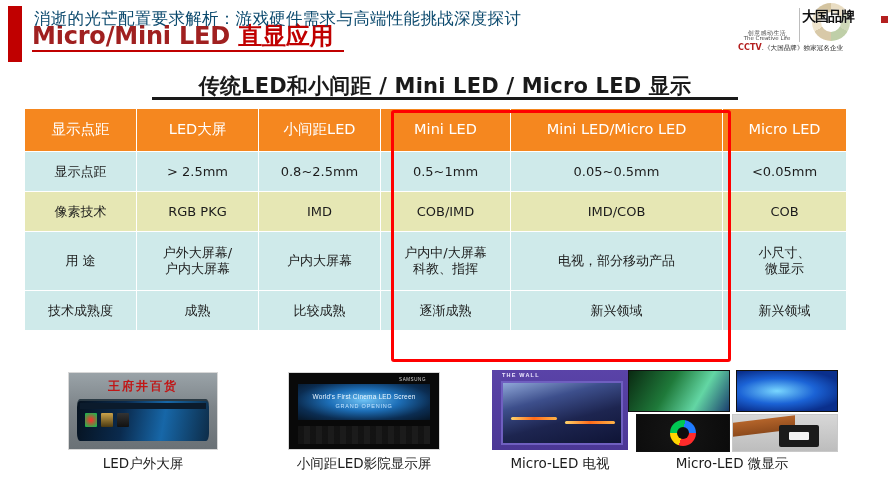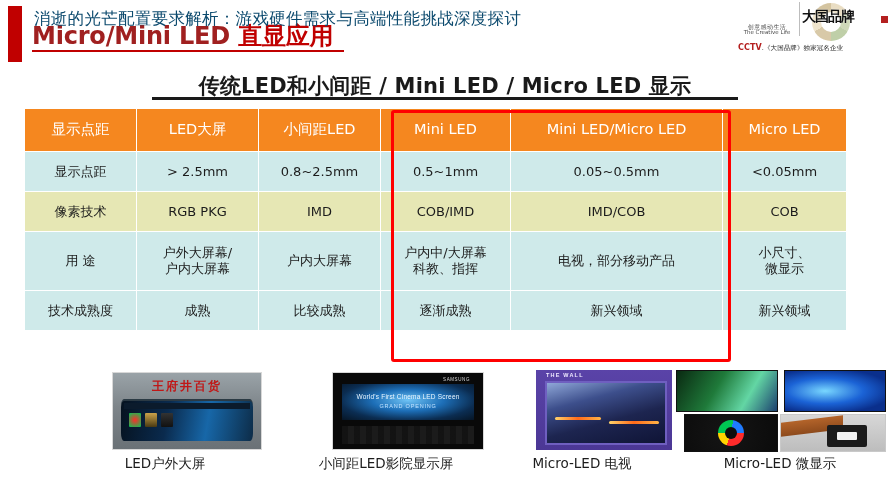--- a/index.html
+++ b/index.html
@@ -29,21 +29,21 @@
   .slide-heading .cn{color:#c00000;}
   .heading-underline{
     position:absolute;left:32px;top:50px;width:312px;height:2px;
     background:#c00000;z-index:6;
   }
   
   .brand{
     position:absolute;right:4px;top:2px;width:148px;height:62px;z-index:30;
     font-family:"DejaVu Sans","Liberation Sans",sans-serif;
   }
-  .brand-row{display:flex;align-items:flex-start;height:40px;}
+  .brand-row{display:flex;align-items:flex-end;height:40px;}
   .brand-left{
     width:58px;text-align:center;line-height:1.05;
     border-right:1px solid #bdbdbd;height:34px;
     display:flex;flex-direction:column;justify-content:flex-end;padding-right:3px;
   }
   .brand-left .cn{font-size:6px;color:#4a4a4a;letter-spacing:.4px;}
   .brand-left .en{font-size:5.5px;color:#4a4a4a;}
   .brand-mark{position:relative;flex:1;height:40px;}
   .ring{
     position:absolute;left:12px;top:1px;width:38px;height:38px;border-radius:50%;
@@ -106,21 +106,21 @@
     position:absolute;left:391px;top:110px;width:334px;height:246px;
     border:3px solid #ff0000;border-radius:3px;z-index:12;pointer-events:none;
   }
   
   .thumbs{position:absolute;left:0;top:368px;width:890px;height:132px;z-index:6;}
   .thumb{position:absolute;text-align:center;}
   .thumb .cap{
     font-size:13.5px;color:#1c1c1c;margin-top:5px;white-space:nowrap;
     font-family:"DejaVu Sans","Liberation Sans",sans-serif;
   }
-  .ph{position:relative;overflow:hidden;border:1px solid #d8d8d8;margin-left:44px;}
+  .ph{position:relative;overflow:hidden;border:1px solid #d8d8d8;}
   
   .t1{left:68px;top:4px;}
   .t1 .ph{width:148px;height:76px;background:linear-gradient(#9aa3a8,#7d8489 45%,#6a7176);}
   .t1 .sign{
     position:absolute;left:16px;top:4px;width:116px;height:18px;
     color:#c01717;font-size:12px;font-weight:bold;letter-spacing:2px;
     text-align:center;line-height:18px;
   }
   .t1 .screen{
     position:absolute;left:8px;top:26px;width:132px;height:40px;
@@ -151,21 +151,21 @@
   .t3{left:492px;top:2px;}
   .t3 .ph{width:136px;height:80px;background:linear-gradient(#5a43a8,#4b3795);border:none;}
   .t3 .wall{position:absolute;left:10px;top:2px;color:#efeaff;font-size:5.5px;font-weight:bold;letter-spacing:1.2px;}
   .t3 .pic{
     position:absolute;left:9px;top:11px;width:118px;height:60px;
     background:linear-gradient(165deg,#8fa7d8 0%,#3d4f8c 30%,#1d2550 60%,#0f1436 100%);
     border:2px solid #6f5fc0;
   }
   .t3 .lava{position:absolute;height:2.5px;background:linear-gradient(90deg,#ffd36b,#ff6a1a,#ffb347);border-radius:2px;}
   
-  .t4{left:676px;top:2px;}
+  .t4{left:628px;top:2px;}
   .t4 .grid{position:relative;width:208px;height:80px;}
   .t4 .cell{position:absolute;overflow:hidden;}
   .t4 .c-butterfly{left:0;top:0;width:100px;height:40px;background:linear-gradient(120deg,#0a2a12,#1f7a3a 40%,#63d6a4 70%,#1b3f6e);border:1px solid #111;}
   .t4 .c-blue{left:108px;top:0;width:100px;height:40px;background:radial-gradient(ellipse at 40% 50%,#79d7ff,#1b63d6 45%,#0a2f8c 80%);border:1px solid #111;}
   .t4 .c-google{left:8px;top:44px;width:92px;height:36px;background:radial-gradient(circle at 45% 50%,#151515,#0b0b0b);border:1px solid #111;}
   .t4 .g-ring{
     position:absolute;left:50%;top:50%;transform:translate(-50%,-50%);
     width:26px;height:26px;border-radius:50%;
     background:conic-gradient(from 120deg,#ff2b2b 0 80deg,#ffd400 80deg 150deg,#00c853 150deg 250deg,#1f7bff 250deg 330deg,#ff2b2b 330deg 360deg);
   }

